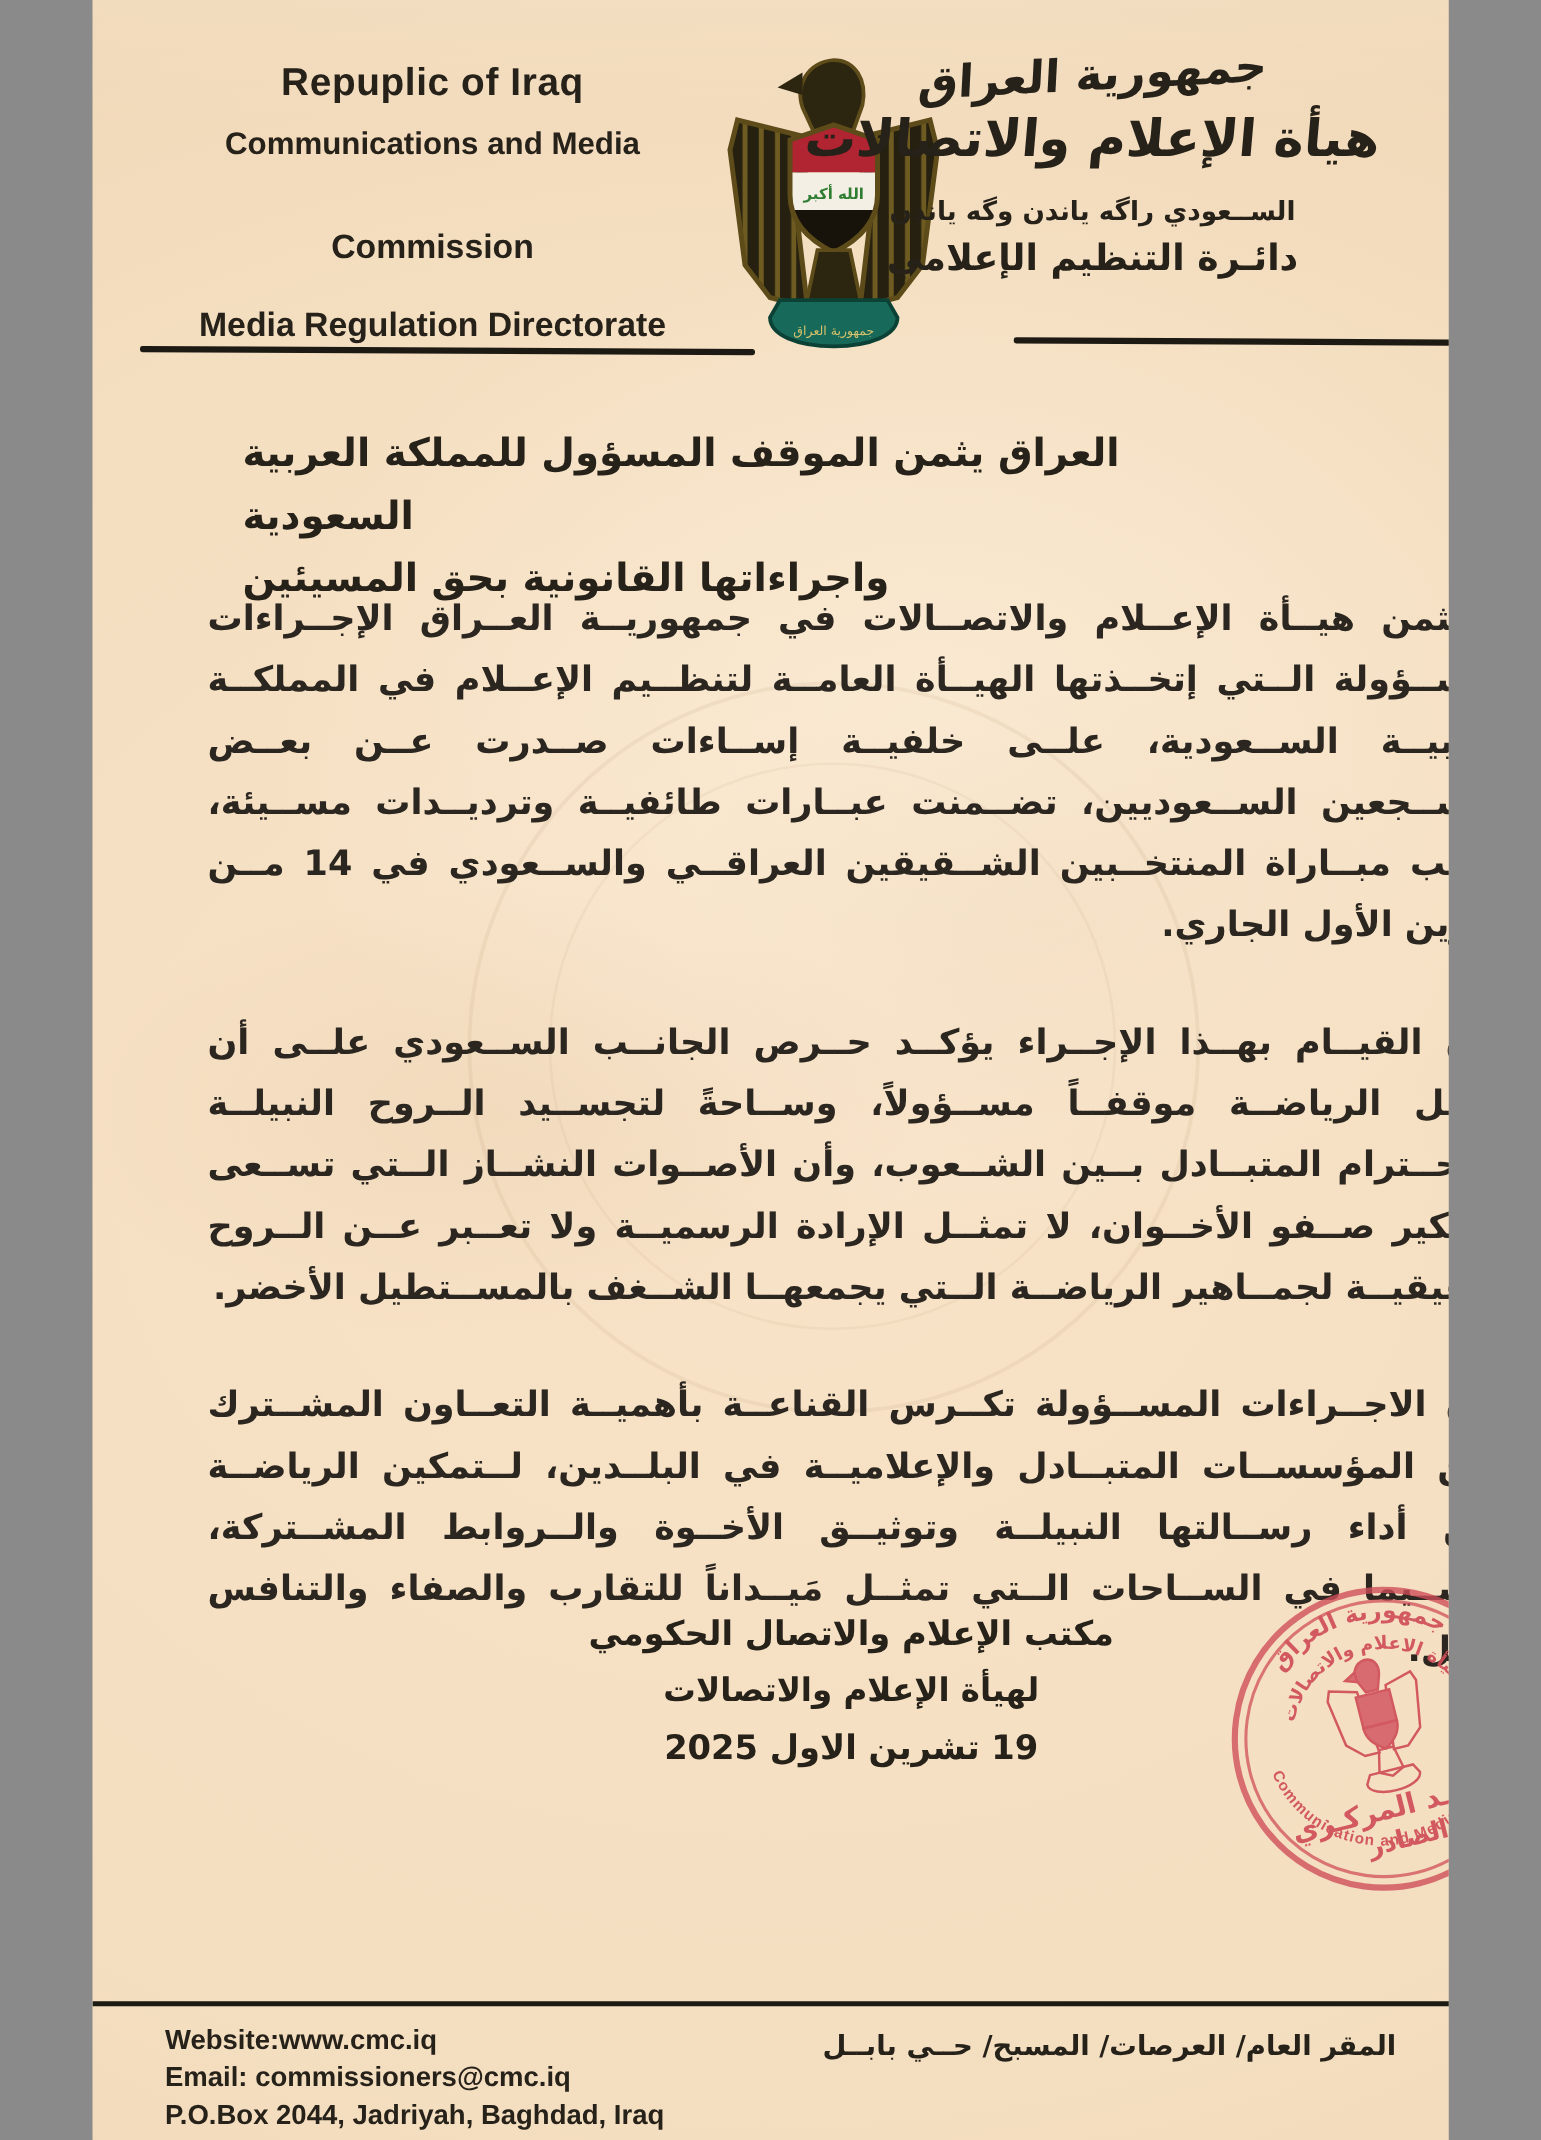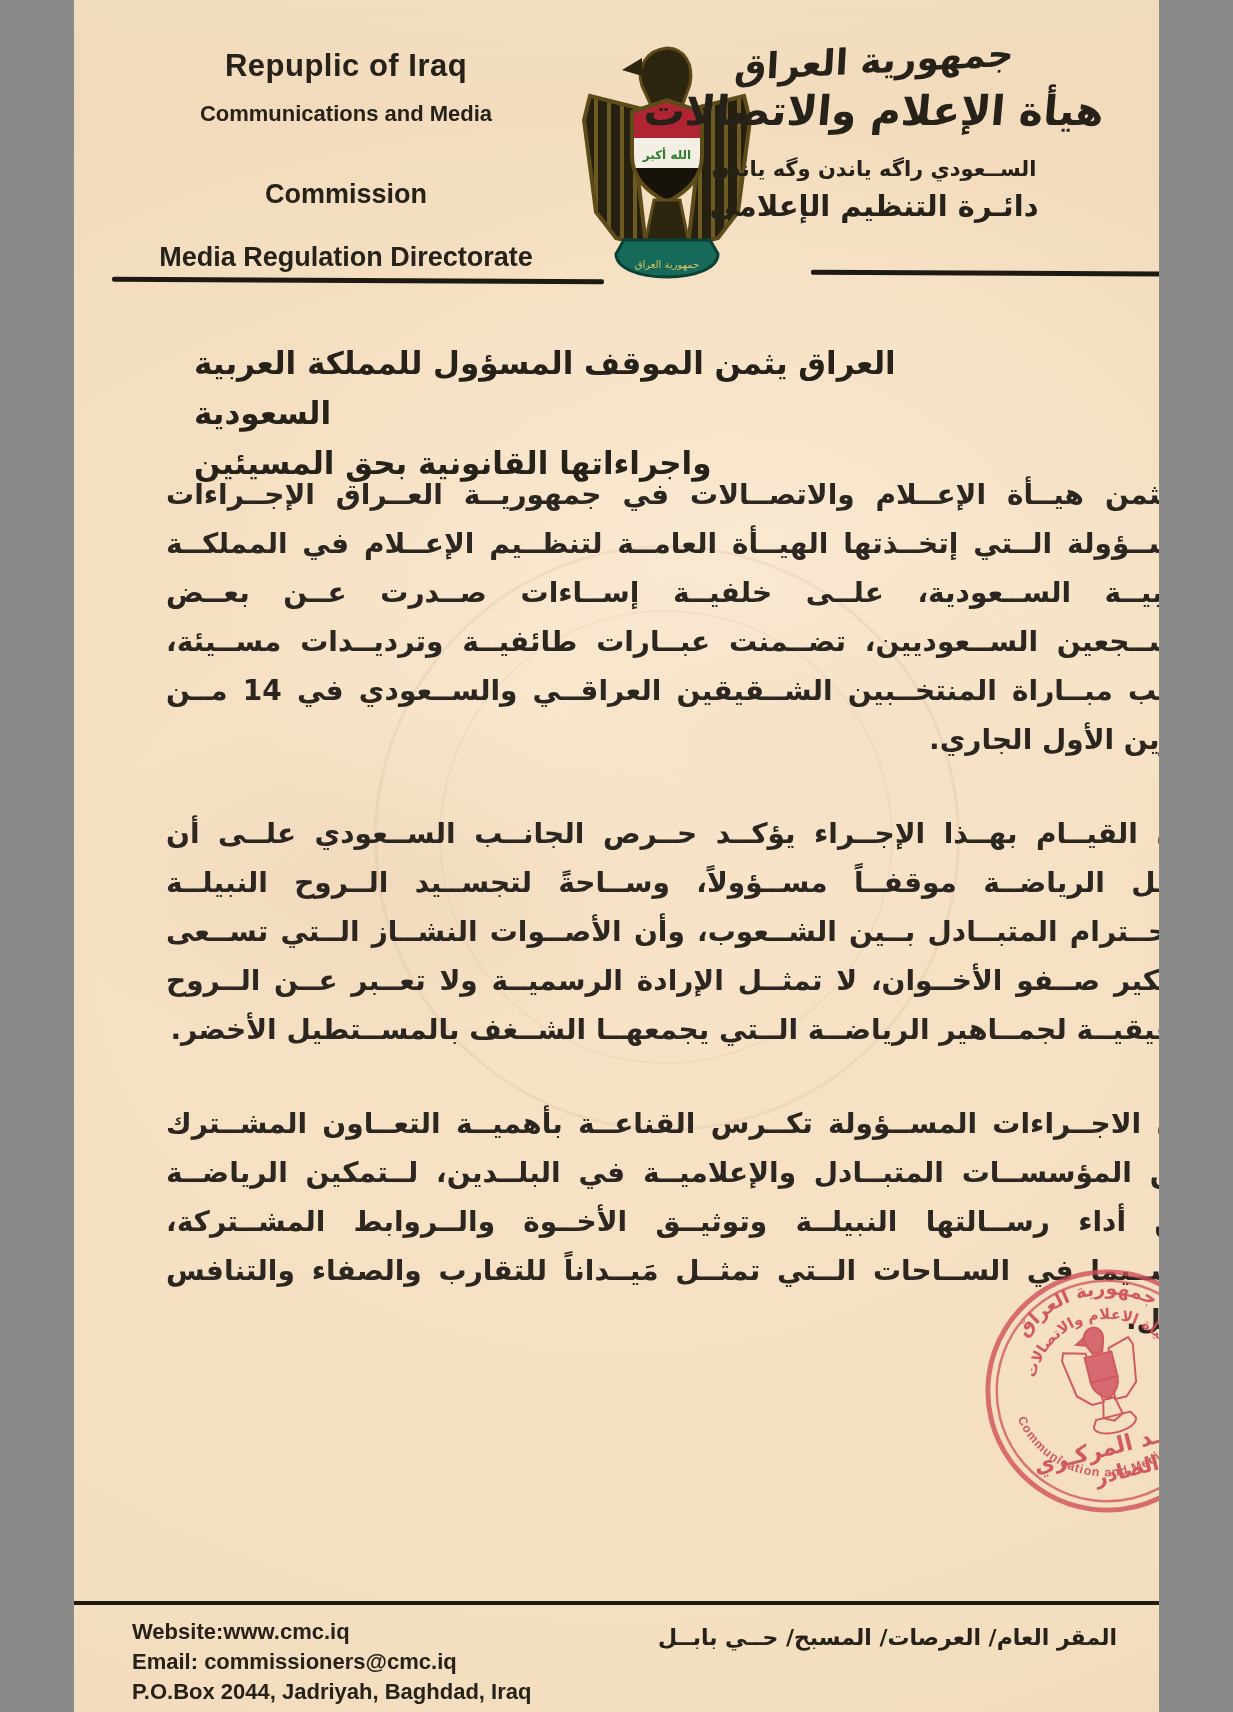--- a/index.html
+++ b/index.html
@@ -23,21 +23,21 @@
       linear-gradient(180deg, rgba(255,255,255,.10) 0%, rgba(0,0,0,0) 6%);
   }
   .watermark{position:absolute;border-radius:50%;pointer-events:none;}
   .wm1{left:300px;top:545px;width:580px;height:580px;border:3px solid rgba(168,132,86,.10);}
   .wm2{left:365px;top:610px;width:450px;height:450px;border:2px solid rgba(168,132,86,.08);}
 
   
   .lh-en{position:absolute;left:52px;top:48px;width:440px;text-align:center;
     font-family:"Liberation Sans", sans-serif;font-weight:bold;color:#262119;}
   .lh-en .l1{font-size:31px;letter-spacing:.5px;}
-  .lh-en .l2{font-size:22px;margin-top:17px;}
+  .lh-en .l2{font-size:25px;margin-top:17px;}
   .lh-en .l3{font-size:27px;margin-top:52px;}
   .lh-en .l4{font-size:27px;margin-top:32px;}
 
   .emblem{position:absolute;left:498px;top:40px;width:190px;height:240px;}
 
   .lh-ar{position:absolute;right:50px;top:40px;width:470px;text-align:center;direction:rtl;color:#262119;}
   .lh-ar .c1{font-size:36px;font-weight:bold;transform:skewX(-6deg) rotate(-3deg);letter-spacing:1px;}
   .lh-ar .c2{font-size:41px;font-weight:bold;transform:skewX(-5deg);margin-top:6px;letter-spacing:0px;}
   .lh-ar .ku{font-size:21px;font-weight:bold;margin-top:22px;}
   .lh-ar .dep{font-size:29px;font-weight:bold;margin-top:8px;letter-spacing:1px;}
@@ -138,20 +138,25 @@
     <span>العراق يثمن الموقف المسؤول للمملكة العربية السعودية</span><br>
     <span>واجراءاتها القانونية بحق المسيئين</span>
   </h1>
 
   <main class="body">
     <p>تُــثمن هيــأة الإعــلام والاتصــالات في جمهوريــة العــراق الإجــراءات المســؤولة الــتي إتخــذتها الهيــأة العامــة لتنظــيم الإعــلام في المملكــة العربيــة الســعودية، علــى خلفيــة إســاءات صــدرت عــن بعــض المشــجعين الســعوديين، تضــمنت عبــارات طائفيــة وترديــدات مســيئة، عقــب مبــاراة المنتخــبين الشــقيقين العراقــي والســعودي في 14 مــن تشرين الأول الجاري.</p>
     <p>إن القيــام بهــذا الإجــراء يؤكــد حــرص الجانــب الســعودي علــى أن تمثــل الرياضــة موقفــاً مســؤولاً، وســاحةً لتجســيد الــروح النبيلــة والاحــترام المتبــادل بــين الشــعوب، وأن الأصــوات النشــاز الــتي تســعى لــتعكير صــفو الأخــوان، لا تمثــل الإرادة الرسميــة ولا تعــبر عــن الــروح الحقيقيــة لجمــاهير الرياضــة الــتي يجمعهــا الشــغف بالمســتطيل الأخضر.</p>
     <p>إن الاجــراءات المســؤولة تكــرس القناعــة بأهميــة التعــاون المشــترك بــين المؤسســات المتبــادل والإعلاميــة في البلــدين، لــتمكين الرياضــة مــن أداء رســالتها النبيلــة وتوثيــق الأخــوة والــروابط المشــتركة، ولاســيما في الســاحات الــتي تمثــل مَيــداناً للتقارب والصفاء والتنافس النبيل.</p>
   </main>
 
+  <div class="signature">
+    <div class="s1">مكتب الإعلام والاتصال الحكومي</div>
+    <div class="s2">لهيأة الإعلام والاتصالات</div>
+    <div class="s3">19 تشرين الاول 2025</div>
+  </div>
 
   <div class="stamp">
     <svg viewBox="0 0 260 260" width="256" height="256" aria-hidden="true">
       <defs>
         <path id="arcTop1" d="M 30,132 A 100,100 0 0 1 230,132"></path>
         <path id="arcTop2" d="M 55,132 A 75,75 0 0 1 205,132"></path>
         <path id="arcBottom" d="M 36,140 A 96,96 0 0 0 224,140"></path>
       </defs>
       <g fill="none" stroke="#cf4e58">
         <circle cx="130" cy="130" r="121" stroke-width="5" opacity=".85"></circle>

